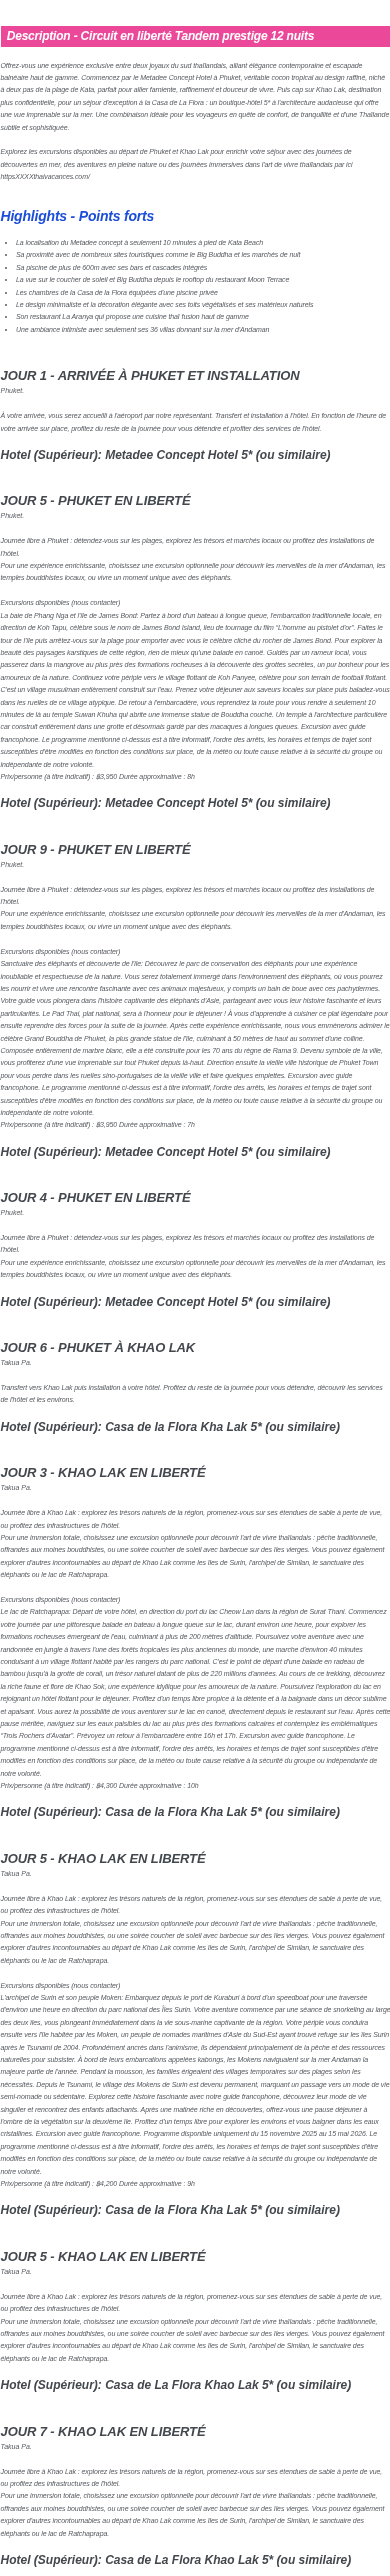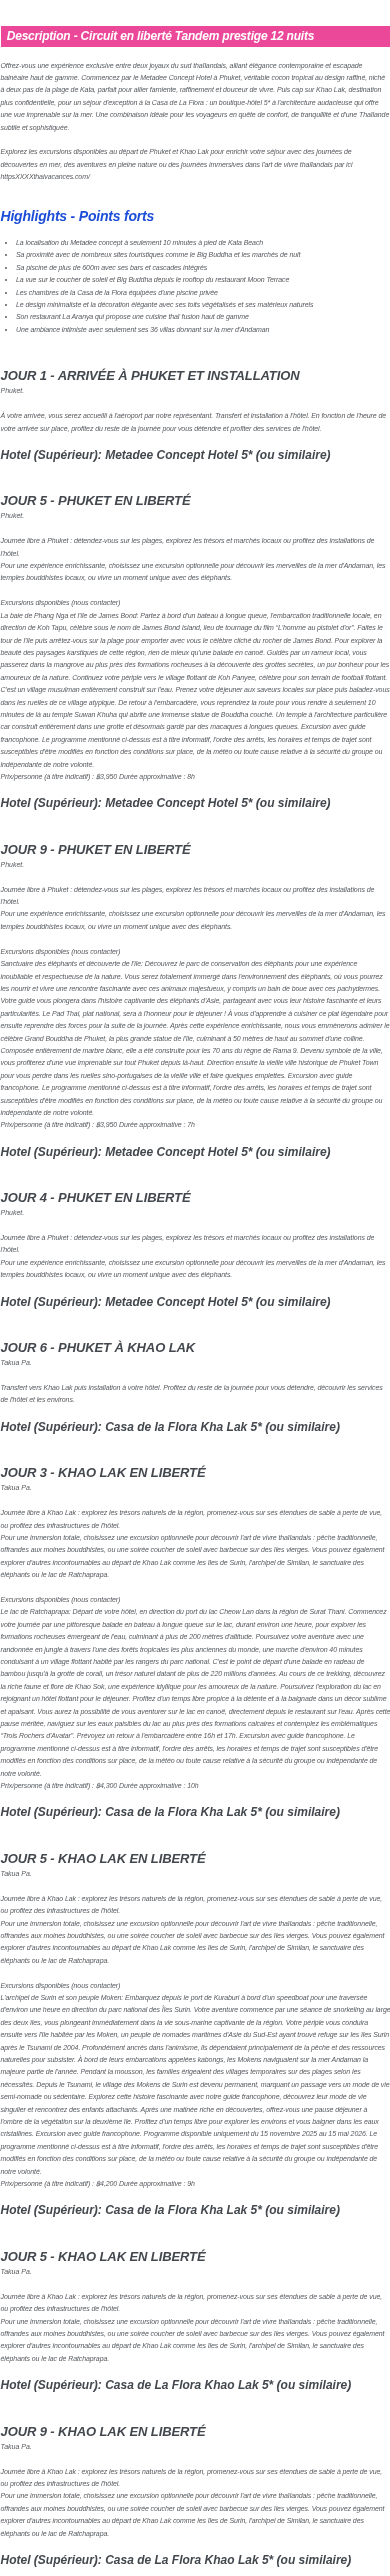--- a/index.html
+++ b/index.html
@@ -220,21 +220,21 @@
         <div class="exc">
           
           
           
         </div>
         <p class="hotel">Hotel (Supérieur): Casa de La Flora Khao Lak 5* (ou similaire)</p>
 
       </section>
 
       <section class="day">
-        <h3>JOUR 9 - KHAO LAK EN LIBERTÉ</h3>
+        <h3>JOUR 7 - KHAO LAK EN LIBERTÉ</h3>
         <p class="loc">Takua Pa.</p>
         <div class="para pre">Journée libre à Khao Lak : explorez les trésors naturels de la région, promenez-vous sur ses étendues de sable à perte de vue, ou profitez des infrastructures de l'hôtel.
 Pour une immersion totale, choisissez une excursion optionnelle pour découvrir l'art de vivre thaïlandais : pêche traditionnelle, offrandes aux moines bouddhistes, ou une soirée coucher de soleil avec barbecue sur des îles vierges. Vous pouvez également explorer d'autres incontournables au départ de Khao Lak comme les îles de Surin, l'archipel de Similan, le sanctuaire des éléphants ou le lac de Ratchaprapa.</div>
         <div class="exc">
           
           
           
         </div>
         <p class="hotel">Hotel (Supérieur): Casa de La Flora Khao Lak 5* (ou similaire)</p>
 

